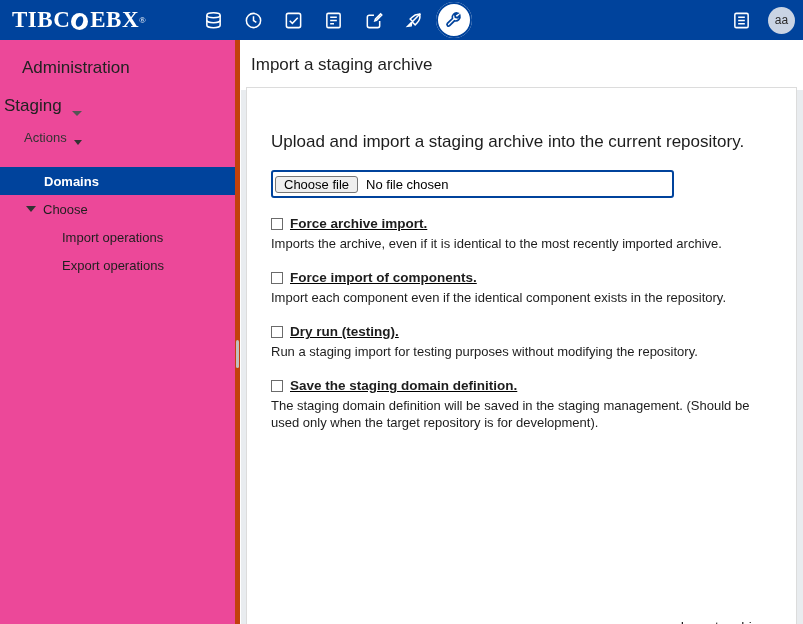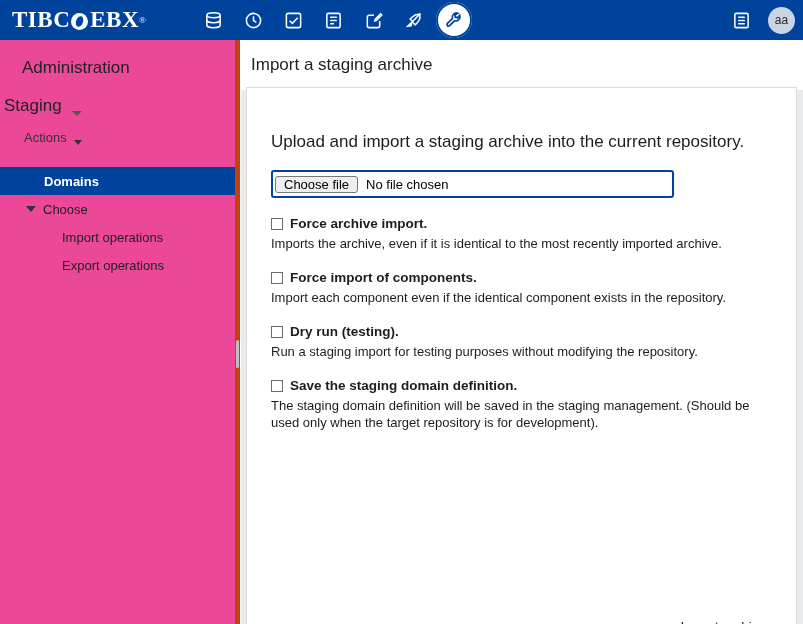--- a/index.html
+++ b/index.html
@@ -248,20 +248,21 @@
     display: flex; align-items: center;
     font-size: 13px;
     color: #000000;
     padding-left: 6px;
   }
 
   .opt { margin-top: 18px; }
   .opt-head {
     display: flex; align-items: flex-start;
     gap: 7px;
+    text-decoration: underline;
   }
   .cb {
     width: 12px; height: 12px;
     border: 1px solid #6b6b6b;
     background: #ffffff;
     margin-top: 2px;
     flex: 0 0 auto;
     cursor: pointer;
   }
   .opt-label {

